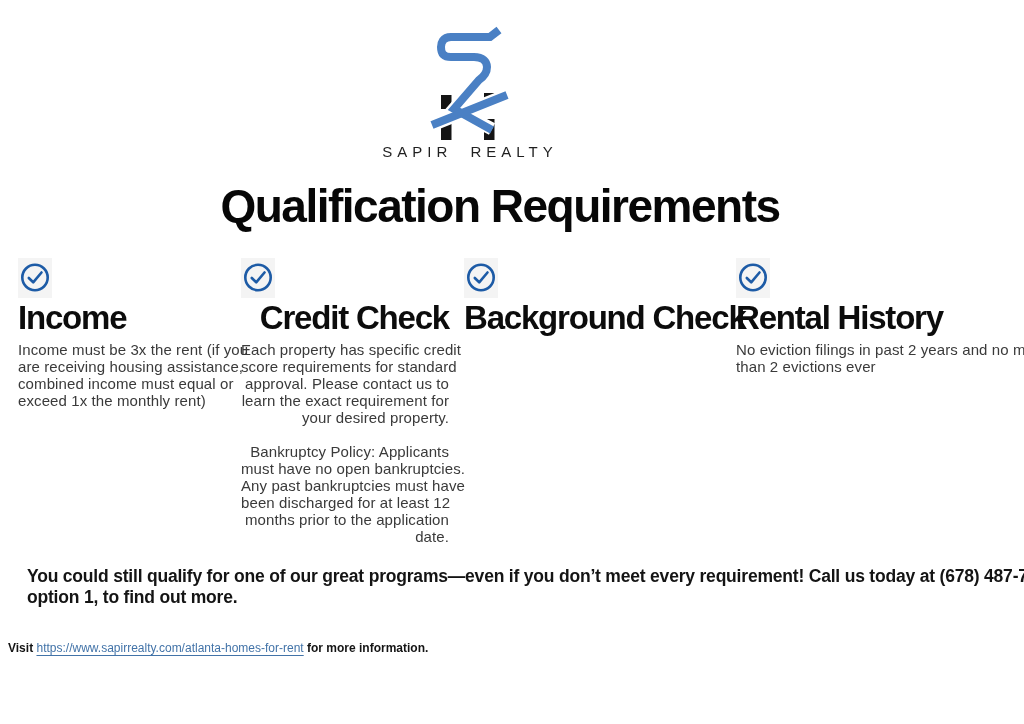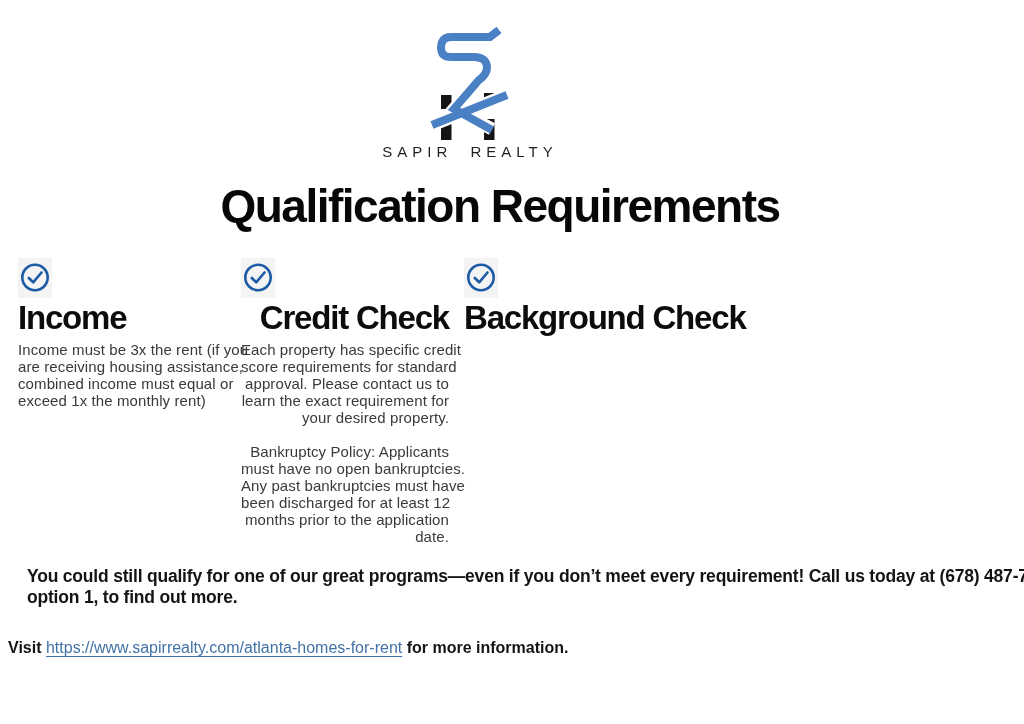--- a/index.html
+++ b/index.html
@@ -43,21 +43,21 @@
     margin:0; font-size:15px; line-height:17px; color:#3a3a3a;
     white-space:pre; letter-spacing:0.1px;
   }
 
   
   .promo {
     margin:30px 20px 0 27px; font-size:17.5px; line-height:21px;
     font-weight:700; color:#141414; white-space:pre; letter-spacing:-0.2px;
   }
   .visit {
-    margin:30px 0 0 8px; font-size:16px; line-height:20px;
+    margin:30px 0 0 8px; font-size:12px; line-height:20px;
     font-weight:700; color:#141414;
   }
   .visit a {
     color:#4273a8; font-weight:400; text-decoration:underline;
     text-underline-offset:3px; cursor:pointer;
   }
 </style>
 </head>
 <body>
 
@@ -129,20 +129,32 @@
       <div class="tile">
         <svg width="34" height="40" viewBox="0 0 34 40">
           <rect width="34" height="40" fill="#f4f4f4"></rect>
           <circle cx="17" cy="19.5" r="12.7" stroke="#1d5ba6" stroke-width="2.6" fill="none"></circle>
           <path d="M 10.8 20 L 15.2 24.3 L 23.5 14.5" stroke="#1d5ba6" stroke-width="2.6" fill="none" stroke-linecap="round" stroke-linejoin="round"></path>
         </svg>
       </div>
       <h2 class="req-heading">Background Check</h2>
     </div>
 
+    <div class="col col-3">
+      <div class="tile">
+        <svg width="34" height="40" viewBox="0 0 34 40">
+          <rect width="34" height="40" fill="#f4f4f4"></rect>
+          <circle cx="17" cy="19.5" r="12.7" stroke="#1d5ba6" stroke-width="2.6" fill="none"></circle>
+          <path d="M 10.8 20 L 15.2 24.3 L 23.5 14.5" stroke="#1d5ba6" stroke-width="2.6" fill="none" stroke-linecap="round" stroke-linejoin="round"></path>
+        </svg>
+      </div>
+      <h2 class="req-heading">Rental History</h2>
+      <p class="req-body">No eviction filings in past 2 years and no more
+than 2 evictions ever</p>
+    </div>
 
   </div>
 
   <div class="promo">You could still qualify for one of our great programs—even if you don’t meet every requirement! Call us today at (678) 487-7896,
 option 1, to find out more.</div>
 
   <div class="visit"><span>Visit </span><a href="#">https://www.sapirrealty.com/atlanta-homes-for-rent</a><span> for more information.</span></div>
 
 </div>
 

